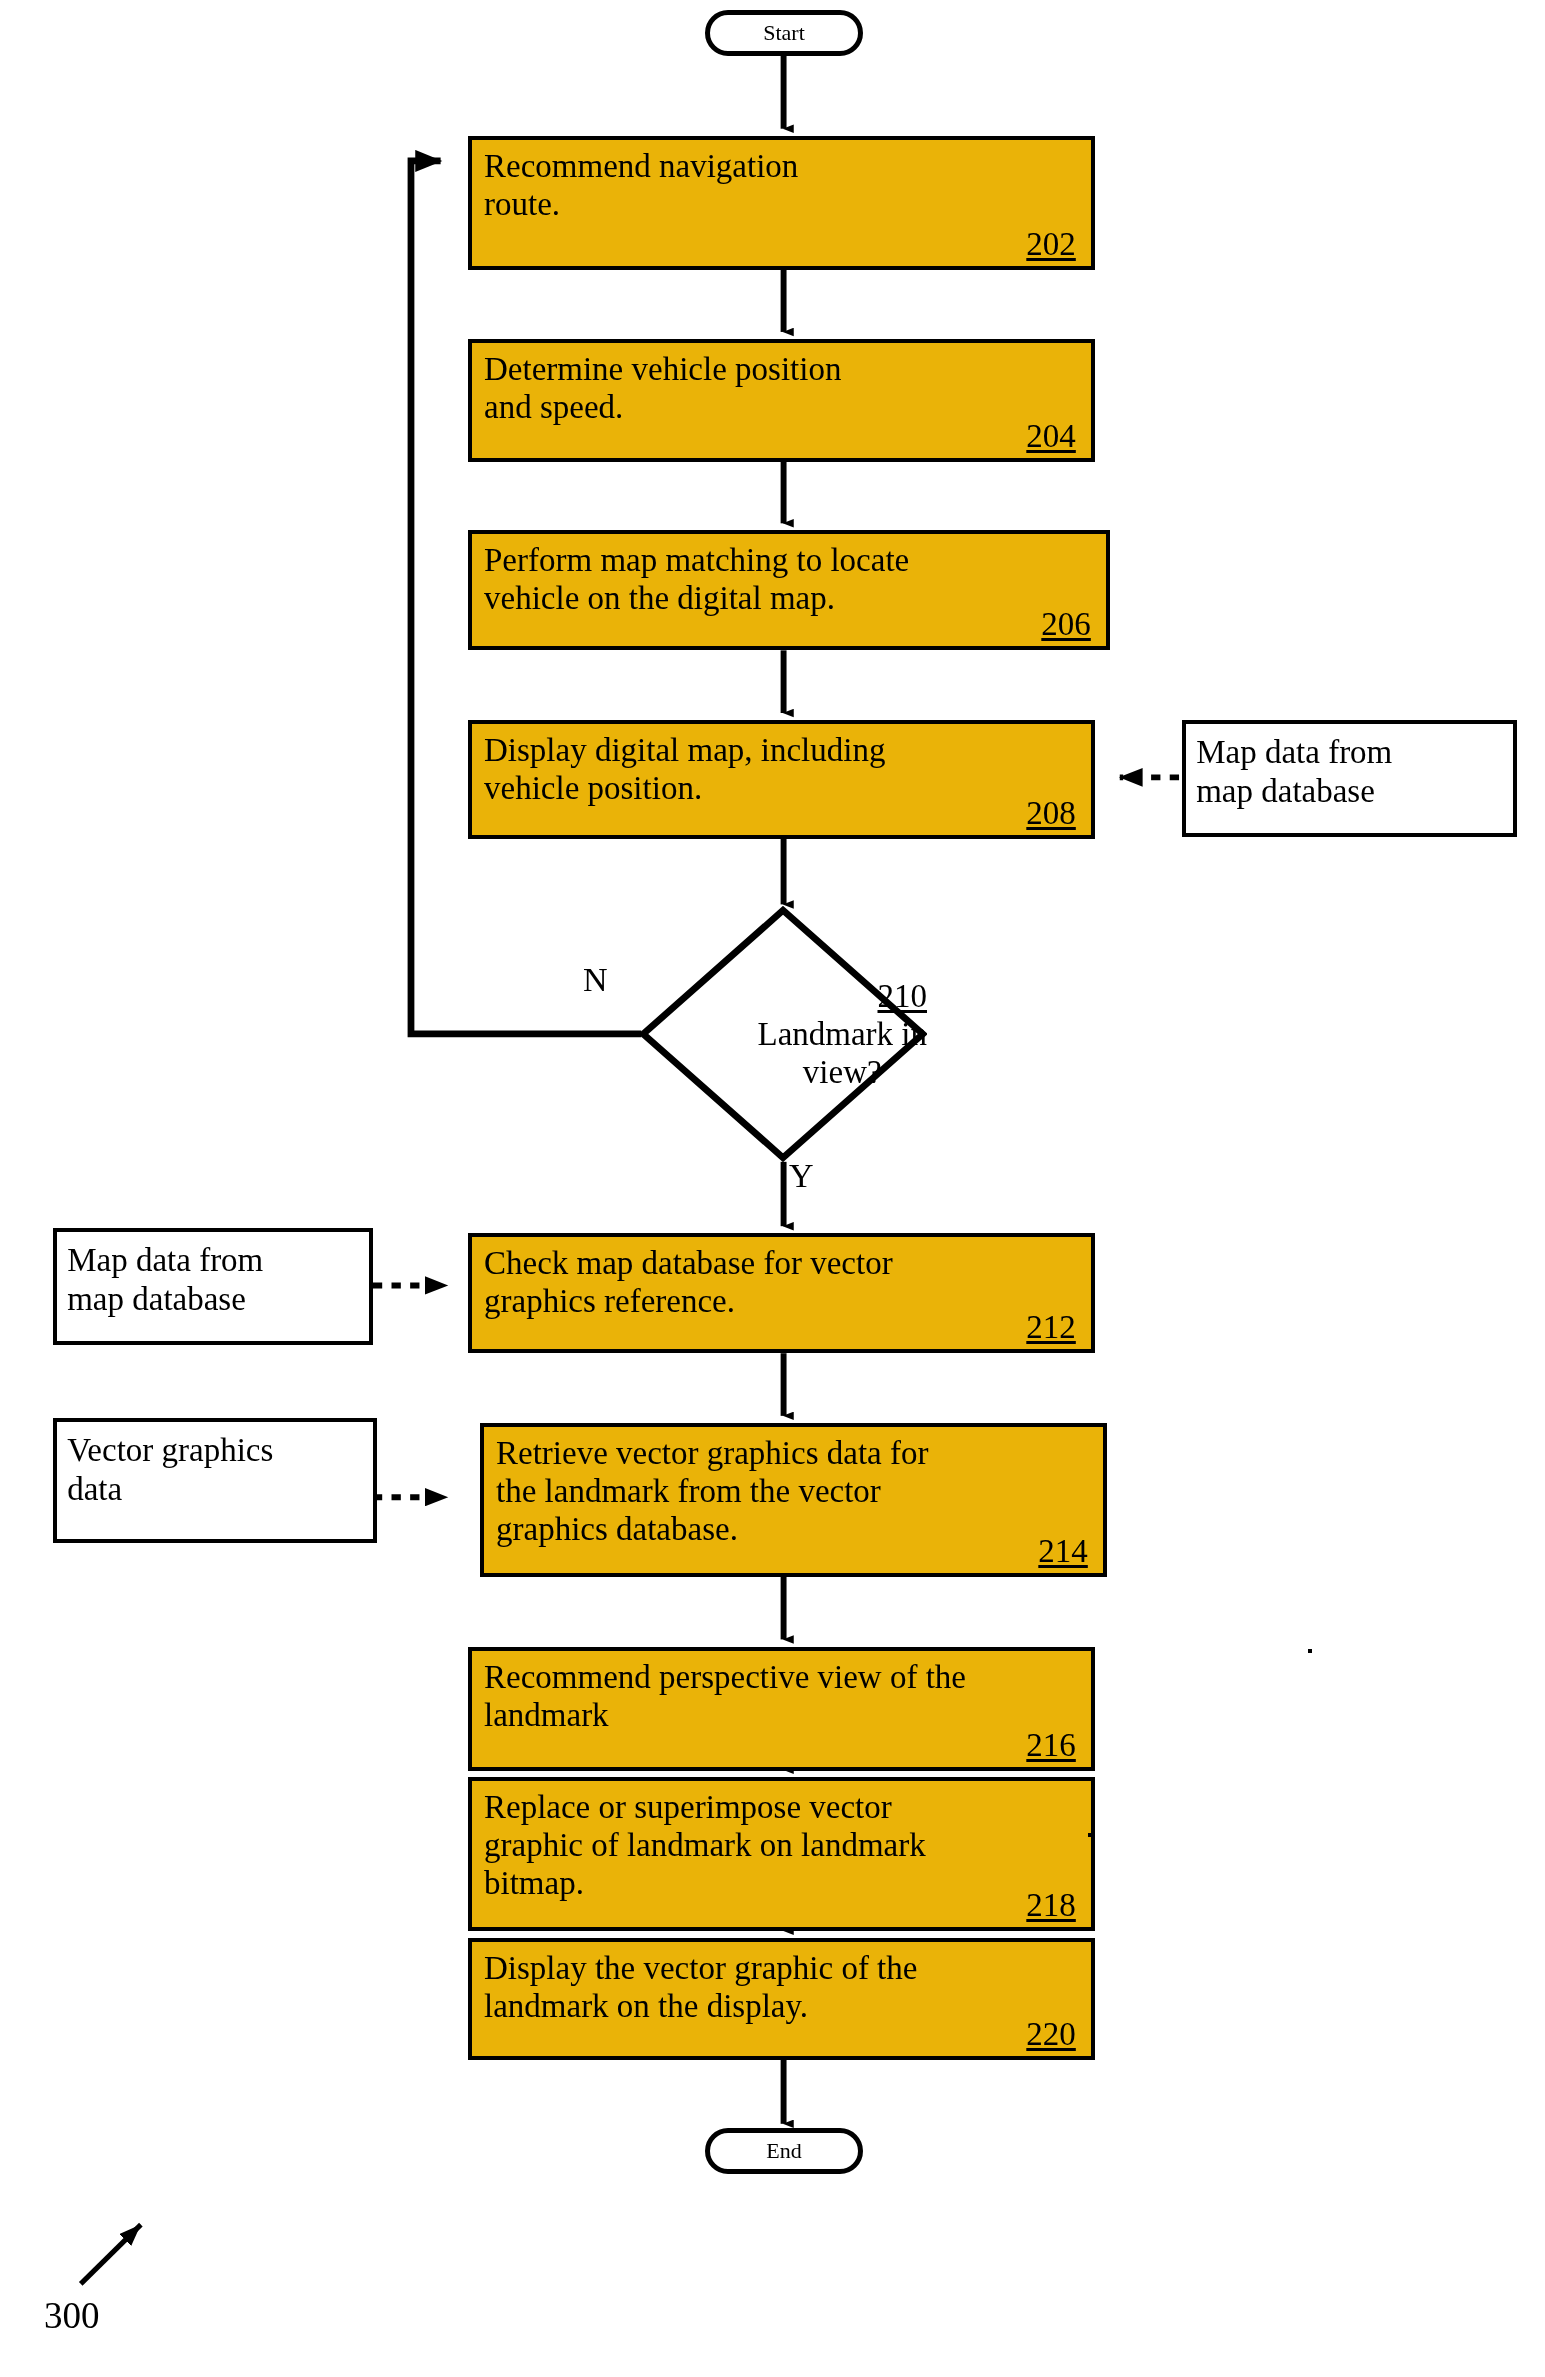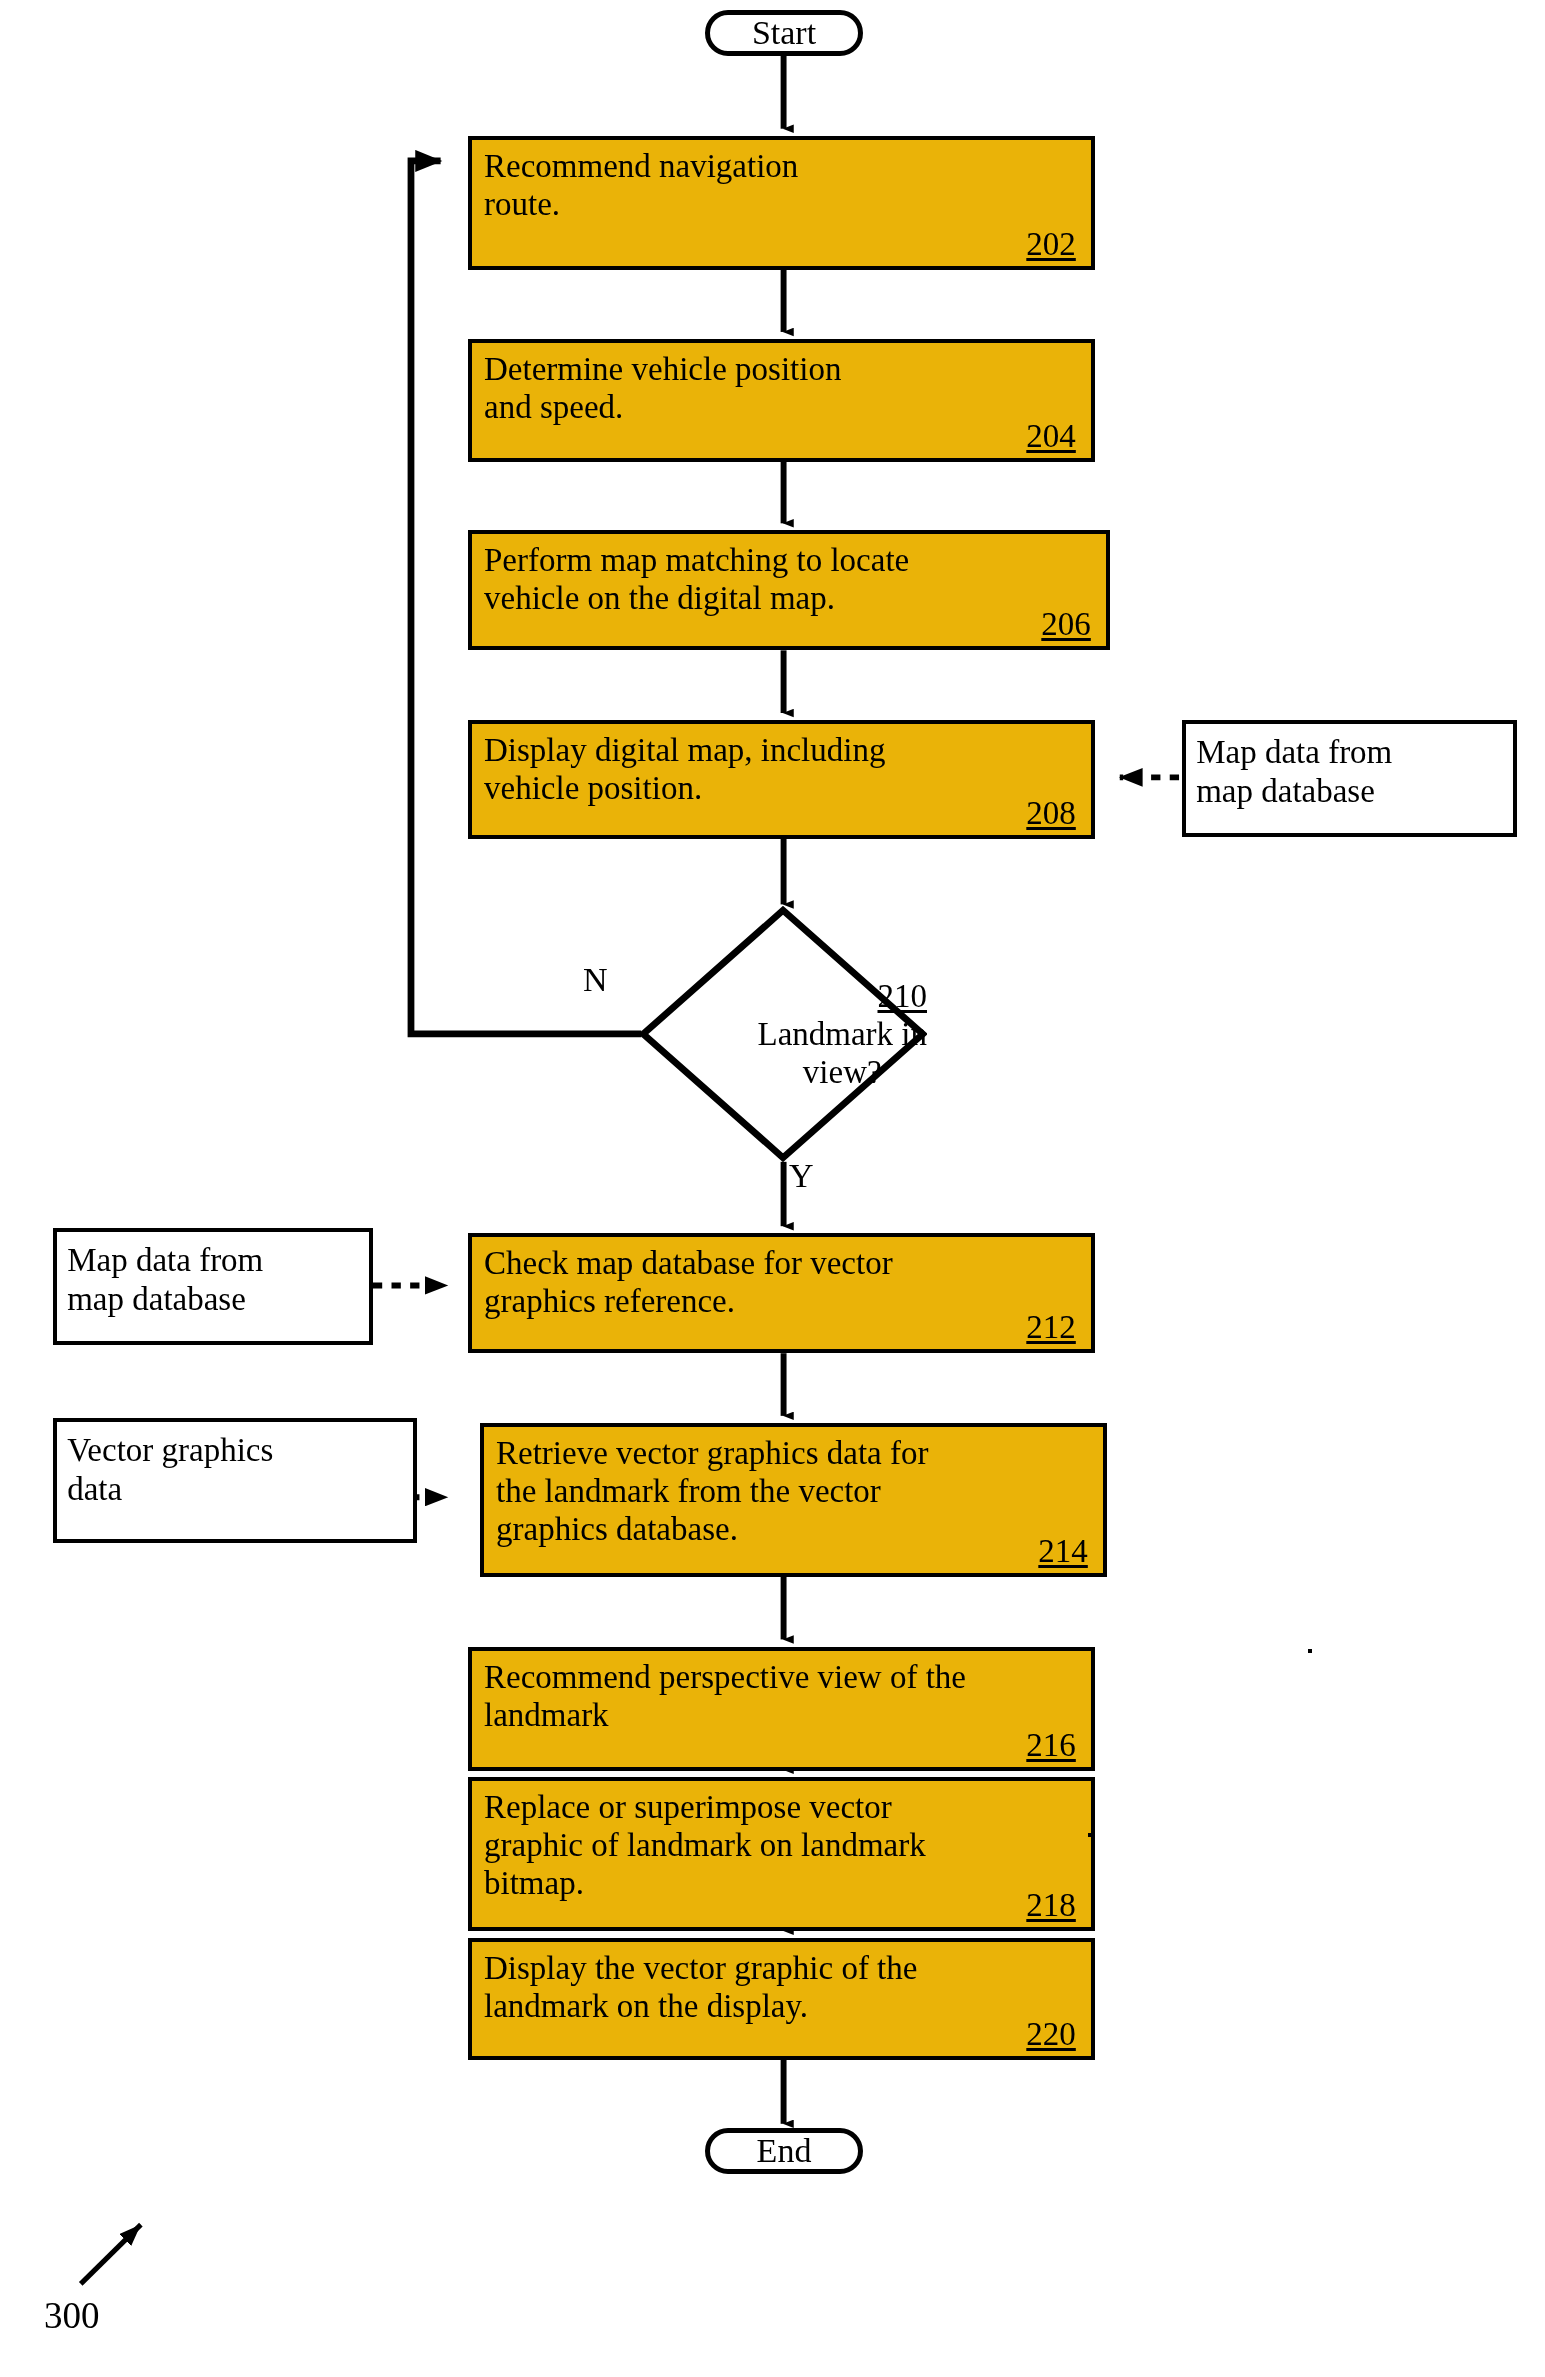--- a/index.html
+++ b/index.html
@@ -26,21 +26,21 @@
   }
   
   .terminator {
     position: absolute;
     border: 5.1px solid #000;
     border-radius: 846px;
     background: #fff;
     display: flex;
     align-items: center;
     justify-content: center;
-    font-size: 34px;
+    font-size: 22px;
     line-height: 1;
     box-sizing: border-box;
   }
   
   .procbox {
     position: absolute;
     border: 4.2px solid #000;
     background: #eab308;
     box-sizing: border-box;
     padding: 6.8px 12px 5.1px 12px;
@@ -288,21 +288,21 @@
   <div class="annbox" style="left:1182px; top:720px; width:335px; height:117px;">
     <span class="anntext">Map data from
 map database</span>
   </div>
 
   <div class="annbox" style="left:53px; top:1228px; width:320px; height:117px;">
     <span class="anntext">Map data from
 map database</span>
   </div>
 
-  <div class="annbox" style="left:53px; top:1418px; width:364px; height:125px;">
+  <div class="annbox" style="left:53px; top:1418px; width:324px; height:125px;">
     <span class="anntext">Vector graphics
 data</span>
   </div>
 
   <div class="figlabel" style="left:44px; top:2297px;">
     <span>300</span>
   </div>
 
   <div class="speck" style="left:1088px; top:1833px;"></div>
   <div class="speck" style="left:1308px; top:1649px;"></div>

